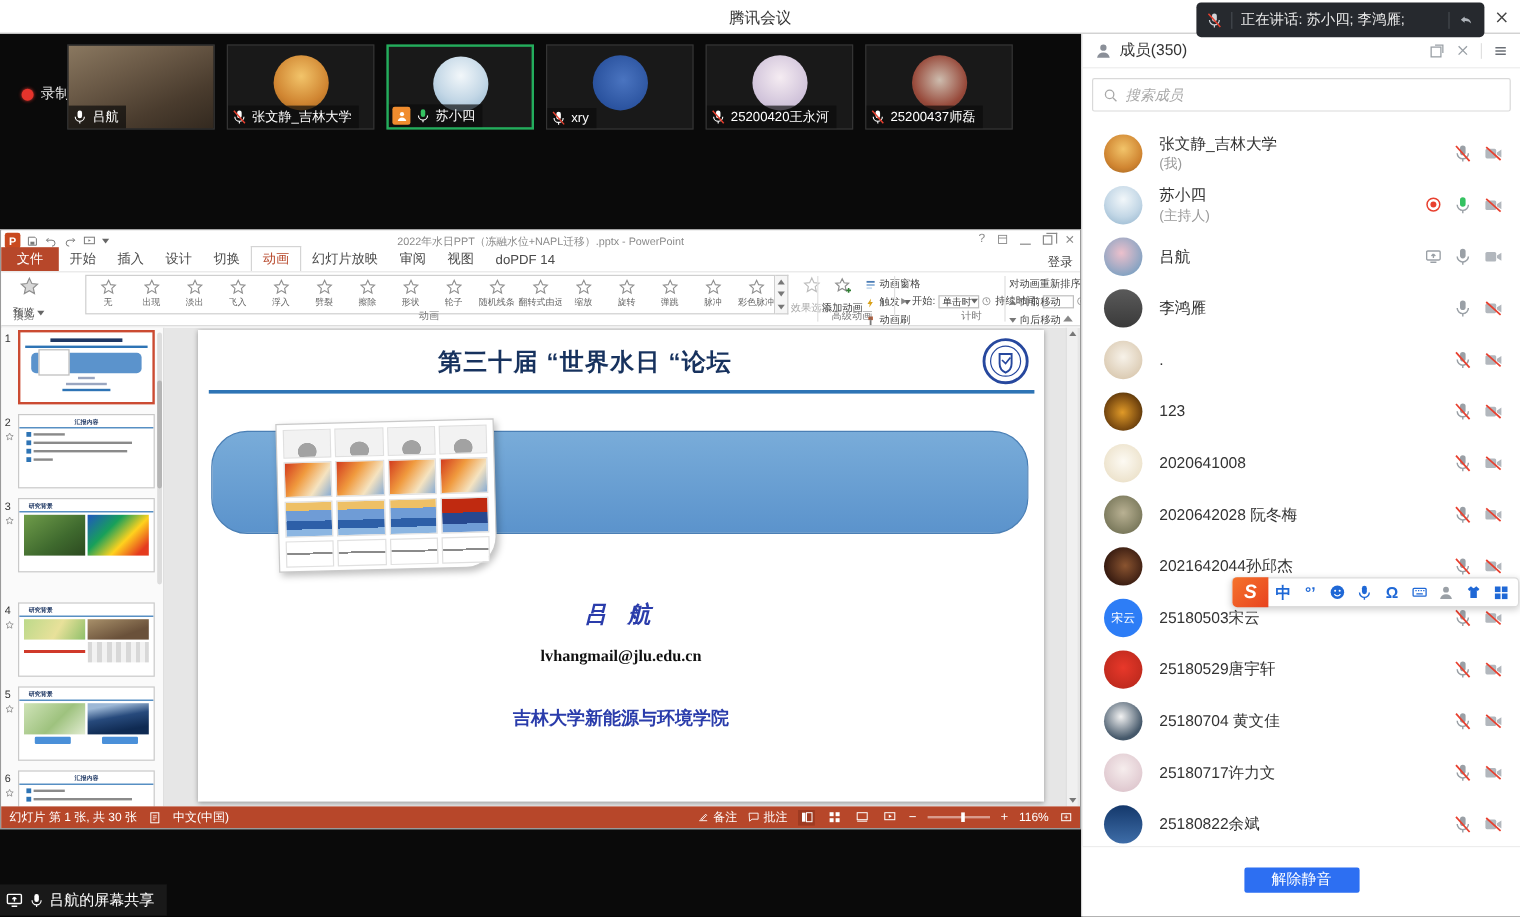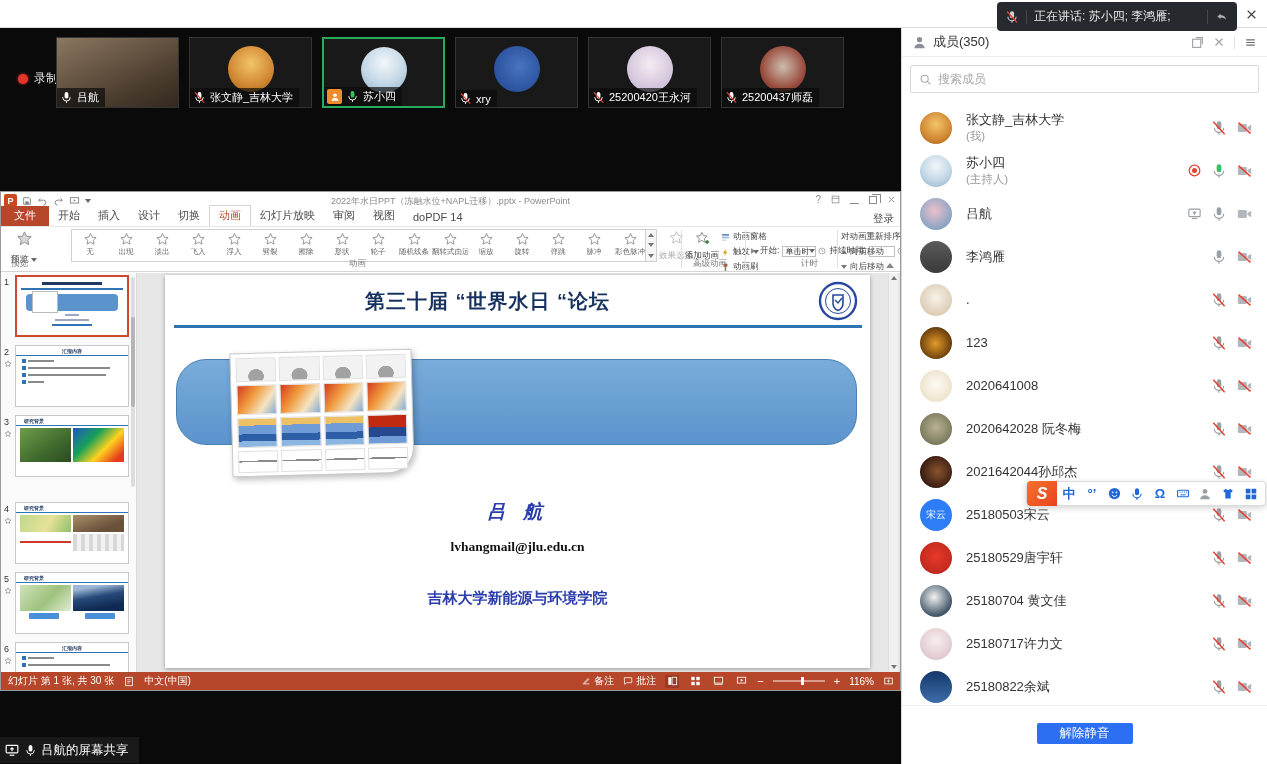--- a/index.html
+++ b/index.html
@@ -145,21 +145,21 @@
   .share-bar { position:absolute; left:0; top:709px; height:26px; background:#191919; display:inline-flex; align-items:center; gap:4px; padding:0 10px 0 4px; }
   .share-bar span.lbl { color:#fff; font-size:12.5px; white-space:nowrap; }
 
   
   .panel { position:absolute; left:901px; top:28px; width:366px; height:736px; background:#fff; border-left:1px solid #d9d9d9; }
   .panel-header { position:relative; height:29px; border-bottom:1px solid #ededed; display:flex; align-items:center; padding:0 10px; gap:6px; }
   .panel-title { font-size:13px; color:#333; }
   .ph-icons { margin-left:auto; display:flex; align-items:center; gap:9px; }
   .ph-div { width:1px; height:13px; background:#e0e0e0; }
   .search-wrap { position:relative; margin:8px; height:28px; border:1px solid #d9d9d9; border-radius:2px; display:flex; align-items:center; padding:0 8px; gap:6px; }
-  .search-input { border:none; outline:none; flex:1; font-size:12px; color:#333; font-family:inherit; }
+  .search-input { border:none; outline:none; flex:1; font-size:12px; color:#333; font-family:inherit;font-style:italic; }
   .search-input::placeholder { color:#a8a8a8; }
   .member-list { position:absolute; left:0; top:78px; right:0; bottom:59px; overflow:hidden; }
   .m-row { position:relative; height:43px; display:flex; align-items:center; padding:0 14px 0 18px; }
   .m-avatar { width:32px; height:32px; border-radius:50%; flex:0 0 32px; display:flex; align-items:center; justify-content:center; overflow:hidden; }
   .m-avatar-text { color:#fff; font-size:10px; }
   .m-info { margin-left:14px; min-width:0; }
   .m-name { font-size:13px; color:#333; white-space:nowrap; }
   .m-sub { font-size:11.5px; color:#999; }
   .m-sub:empty { display:none; }
   .m-icons { margin-left:auto; display:flex; align-items:center; gap:9px; }
@@ -177,20 +177,21 @@
   .sg-logo { width:30px; height:25px; background:linear-gradient(135deg,#f5732c,#e8431f); border-radius:4px 0 0 4px; color:#fff; font-weight:bold; font-size:16px; display:flex; align-items:center; justify-content:center; font-style:italic; }
   .sg-item { flex:1; display:flex; align-items:center; justify-content:center; color:#1f68d6; font-size:13px; font-weight:bold; height:100%; }
   .sg-item.gray { color:#9aa0a6; }
 </style>
 </head>
 <body>
 
 <div class="screen">
 
   <div class="topbar">
+    <div class="app-title">腾讯会议</div>
     <div class="toast">
       <span class="icon">
         <svg width="14" height="14" viewBox="0 0 24 24">
             <rect x="8.5" y="2" width="7" height="12" rx="3.5" fill="#cfd3d8"></rect>
             <path d="M5 11.5a7 7 0 0 0 14 0" fill="none" stroke="#cfd3d8" stroke-width="1.8"></path>
             <path d="M12 18.5V22" stroke="#cfd3d8" stroke-width="1.8"></path>
             <line x1="3.5" y1="2.5" x2="20.5" y2="21.5" stroke="#e8402f" stroke-width="2.2"></line>
           </svg>
       </span>
       <span class="toast-div"></span>

